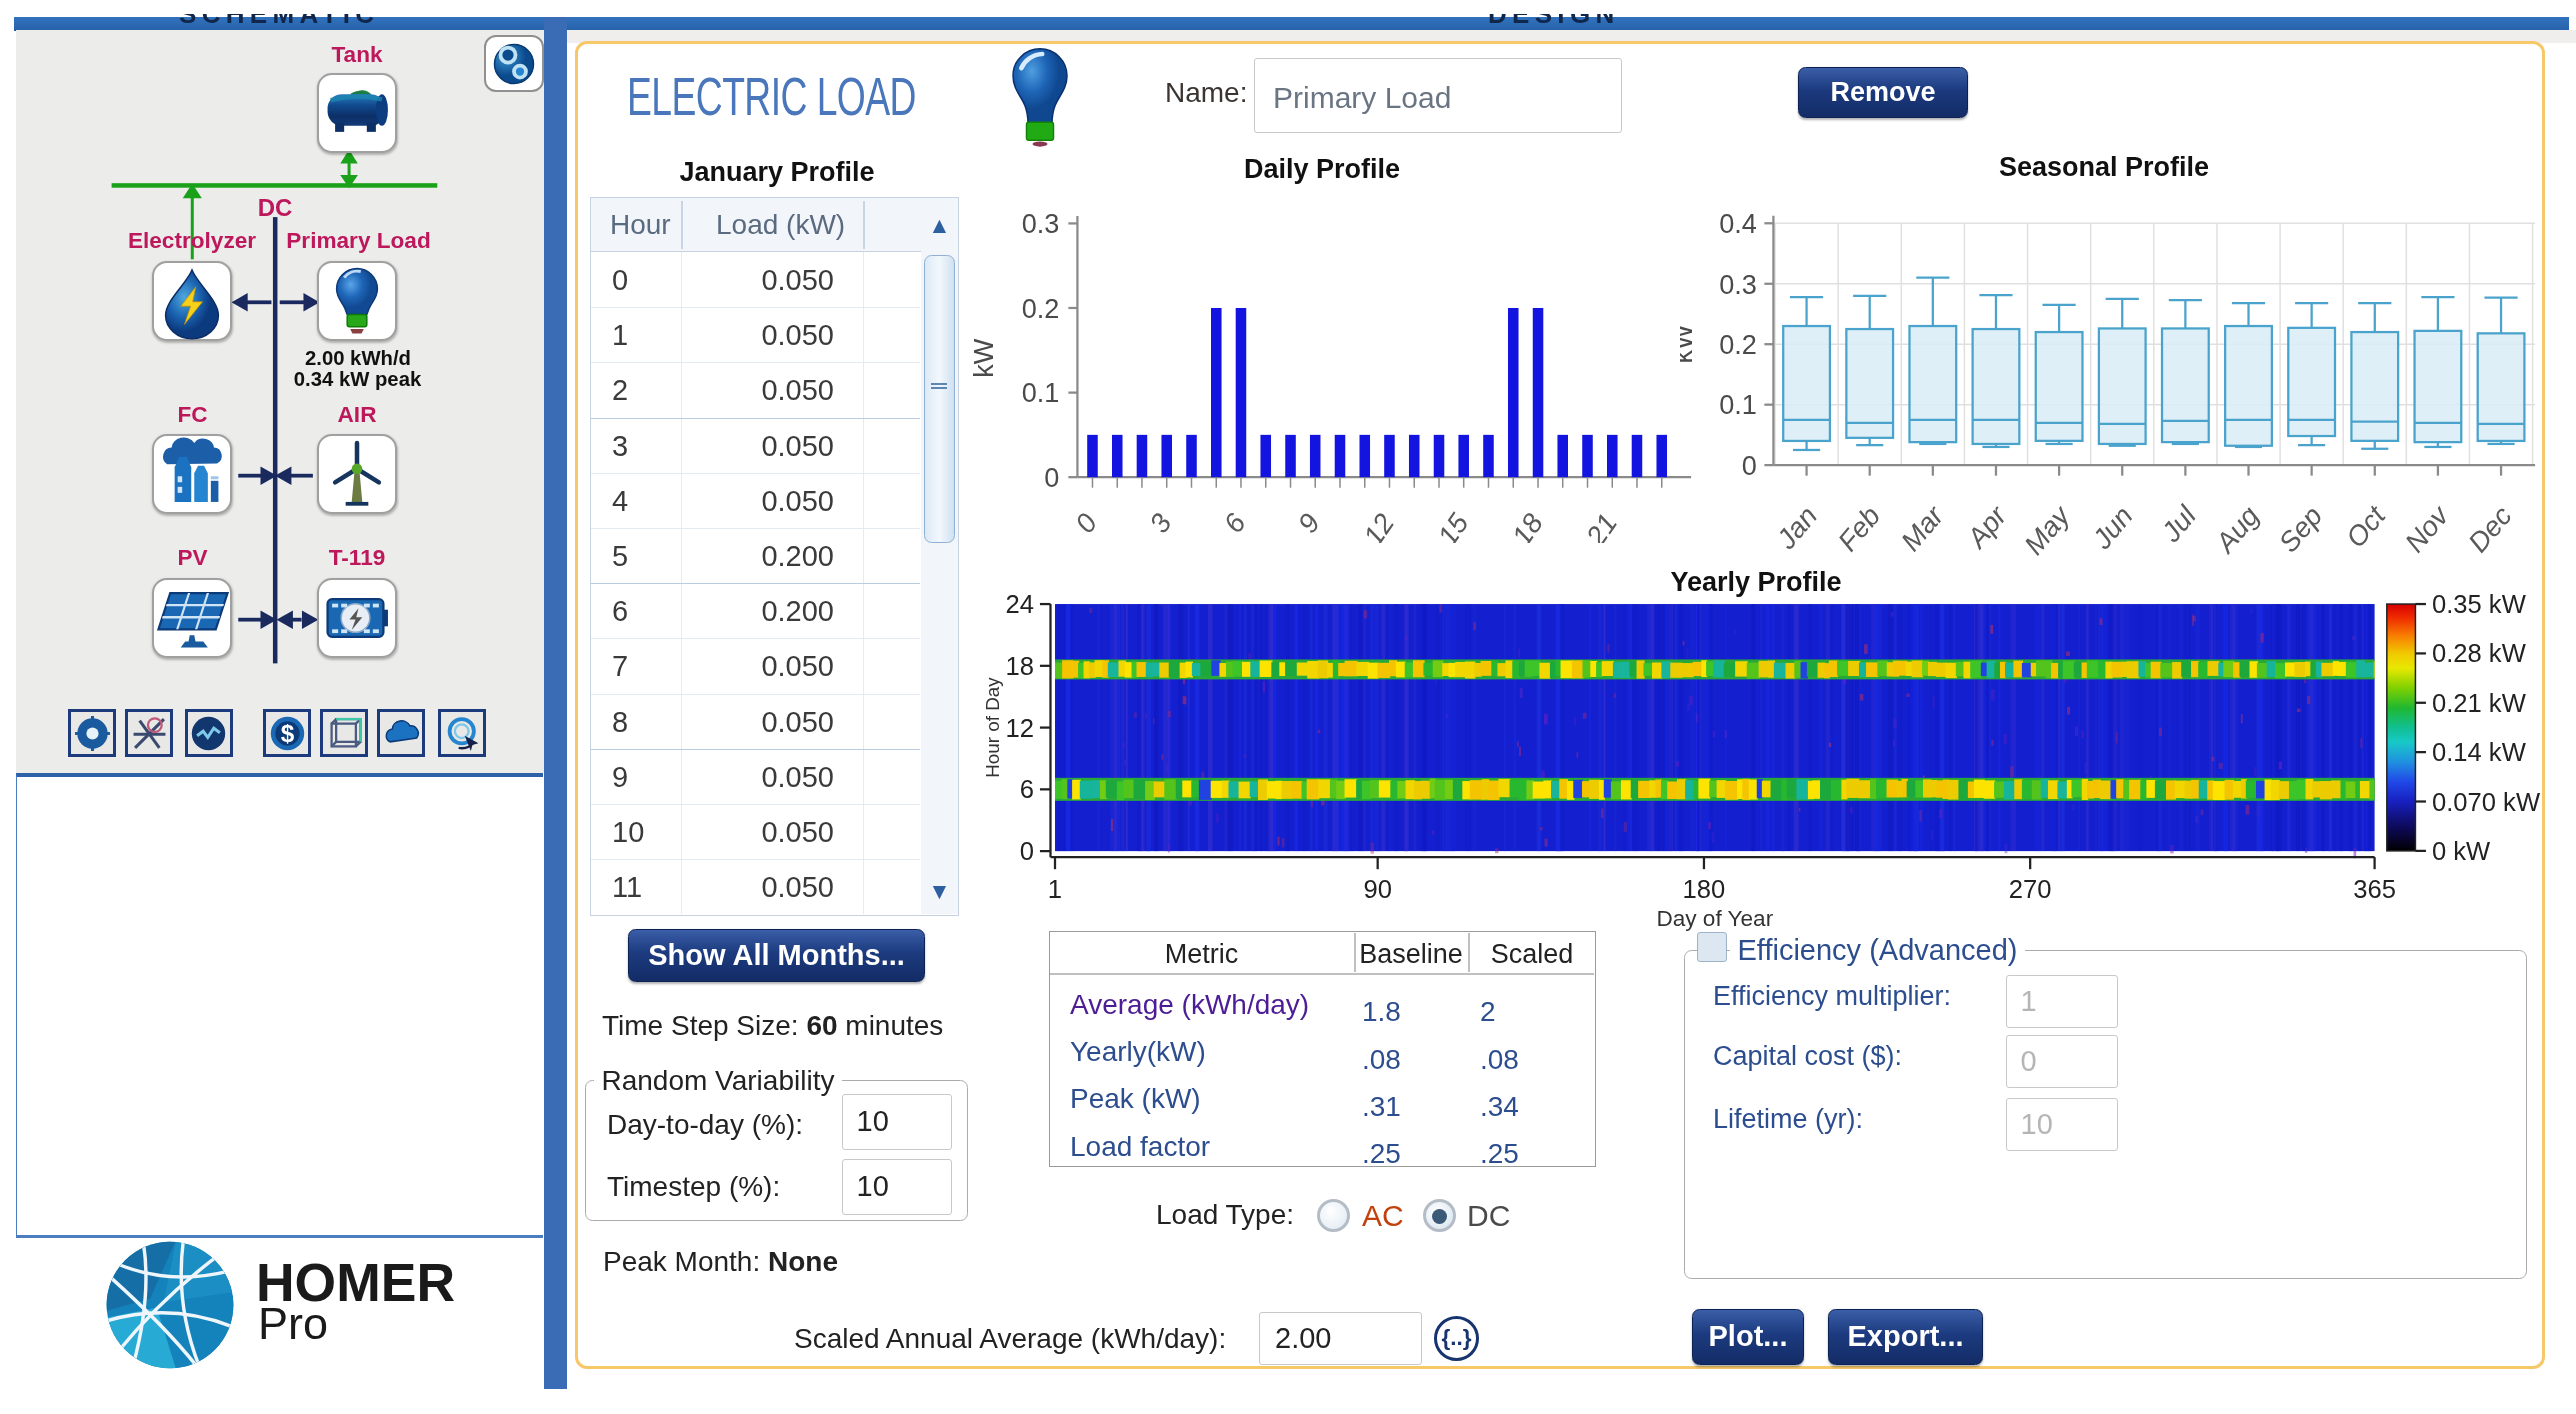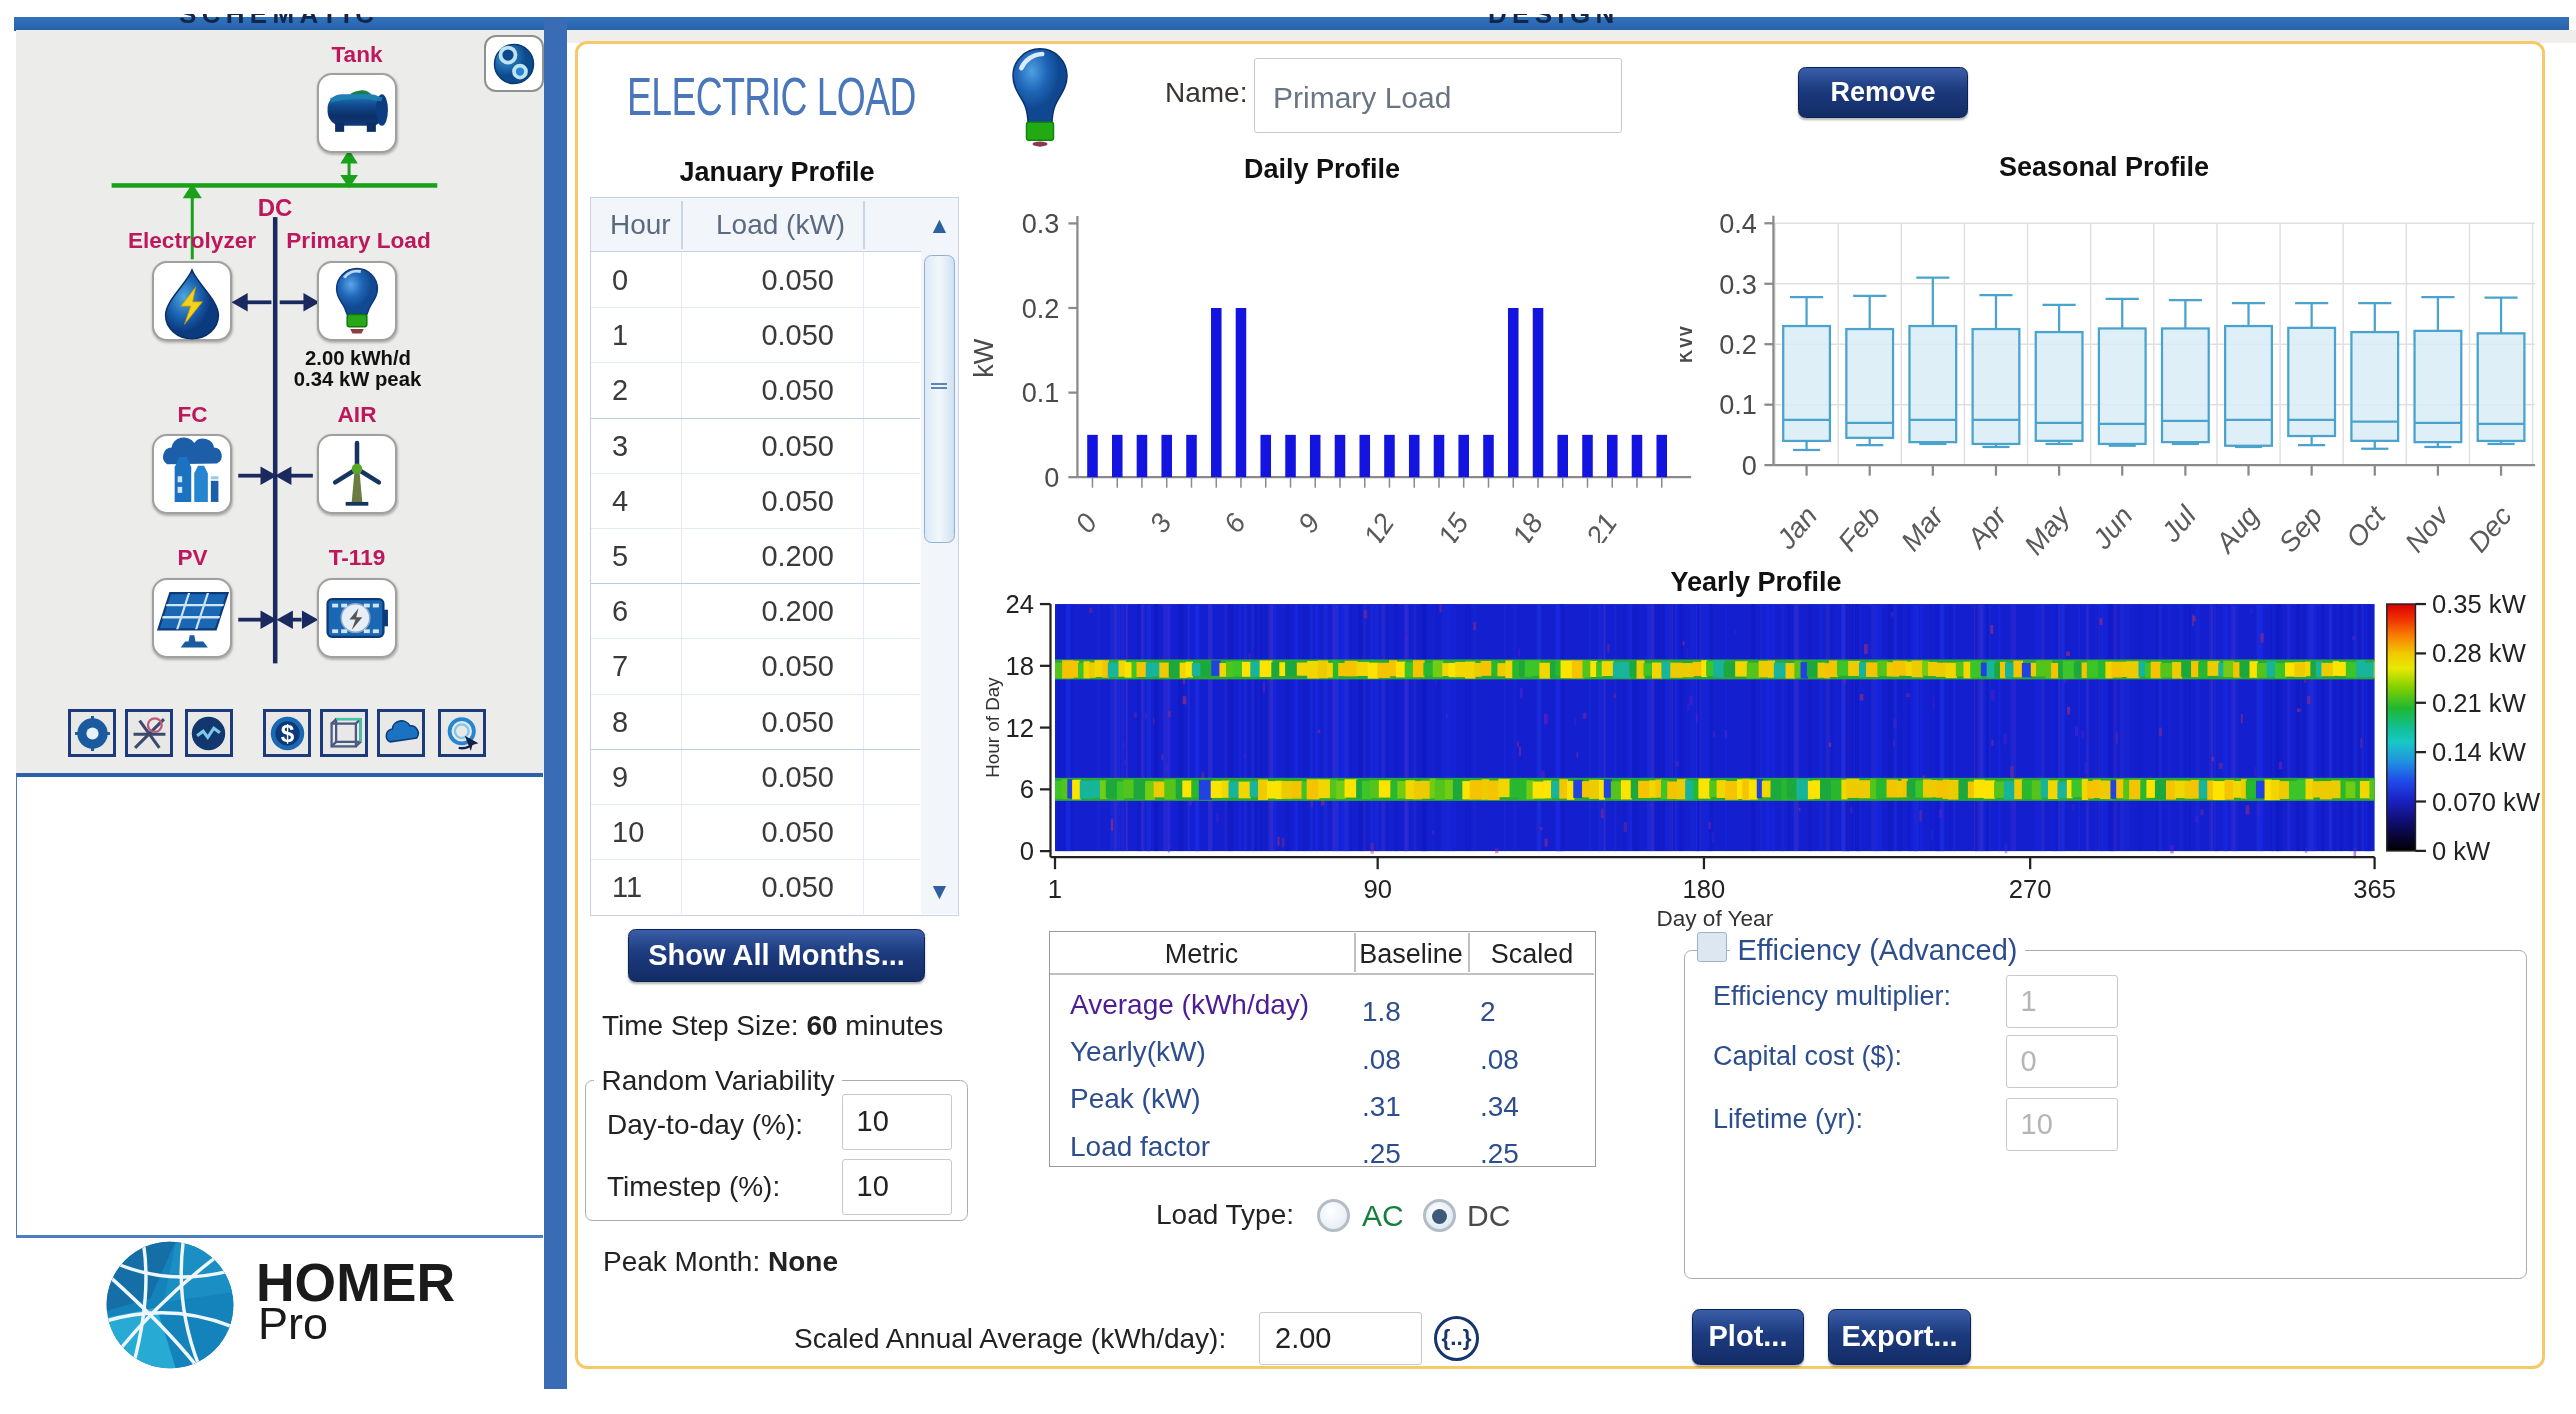--- a/index.html
+++ b/index.html
@@ -1387,30 +1387,30 @@
 <div class="abs" style="left:1362px;top:1091px;color:#2c4d8e;font-size:28px;">.31</div>
 <div class="abs" style="left:1480px;top:1091px;color:#2c4d8e;font-size:28px;">.34</div>
 <div class="abs" style="left:1070px;top:1131px;color:#2c4d8e;font-size:28px;">Load factor</div>
 <div class="abs" style="left:1362px;top:1138px;color:#2c4d8e;font-size:28px;">.25</div>
 <div class="abs" style="left:1480px;top:1138px;color:#2c4d8e;font-size:28px;">.25</div>
   </div>
 
 <div class="lbl" style="left:1156px;top:1199px;color:#222;">Load Type:</div>
 <div>
     <div class="abs" style="left:1317px;top:1199px;width:33px;height:33px;border-radius:50%;border:3px solid #b4bcc6;background:radial-gradient(circle at 40% 35%, #ffffff, #dde8f2);box-sizing:border-box;"></div>
-<div class="abs" style="left:1362px;top:1199px;color:#15803d;font-size:30px;">AC</div>
+<div class="abs" style="left:1362px;top:1199px;color:#c2410c;font-size:30px;">AC</div>
 <div class="abs" style="left:1423px;top:1199px;width:33px;height:33px;border-radius:50%;border:3px solid #b4bcc6;background:radial-gradient(circle at 40% 35%, #ffffff, #d4e2ee);box-sizing:border-box;"></div>
 <div class="abs" style="left:1432px;top:1209px;width:15px;height:15px;border-radius:50%;background:#3c5a78;"></div>
 <div class="abs" style="left:1467px;top:1199px;color:#4a4a4a;font-size:30px;">DC</div>
   </div>
 
 <div class="fs" style="left:1684px;top:950px;width:843px;height:329px;"></div>
 <div class="fs-lg" style="left:1730px;top:934px;"><span style="color:#2c4d8e;font-size:29px;">Efficiency (Advanced)</span></div>
 <div class="abs" style="left:1697px;top:932px;width:30px;height:30px;background:#dce7f2;border:1.5px solid #9fb3c8;border-radius:3px;box-sizing:border-box;"></div>
 <div class="blulbl" style="left:1713px;top:981px;">Efficiency multiplier:</div>
 <div class="inp" style="left:2006px;top:975px;width:112px;height:53px;font-size:29px;color:#b5b5b5;padding-left:13.6px;line-height:50px;">1</div>
 <div class="blulbl" style="left:1713px;top:1041px;">Capital cost ($):</div>
 <div class="inp" style="left:2006px;top:1035px;width:112px;height:53px;font-size:29px;color:#b5b5b5;padding-left:13.6px;line-height:50px;">0</div>
 <div class="blulbl" style="left:1713px;top:1104px;">Lifetime (yr):</div>
 <div class="inp" style="left:2006px;top:1098px;width:112px;height:53px;font-size:29px;color:#b5b5b5;padding-left:13.6px;line-height:50px;">10</div>
 <div class="navybtn" style="left:1692px;top:1309px;width:112px;height:56px;font-size:29px;line-height:53px;">Plot...</div>
-<div class="navybtn" style="left:1828px;top:1309px;width:143px;height:56px;font-size:29px;line-height:53px;">Export...</div>
+<div class="navybtn" style="left:1828px;top:1309px;width:155px;height:56px;font-size:29px;line-height:53px;">Export...</div>
 
 
 </body></html>

